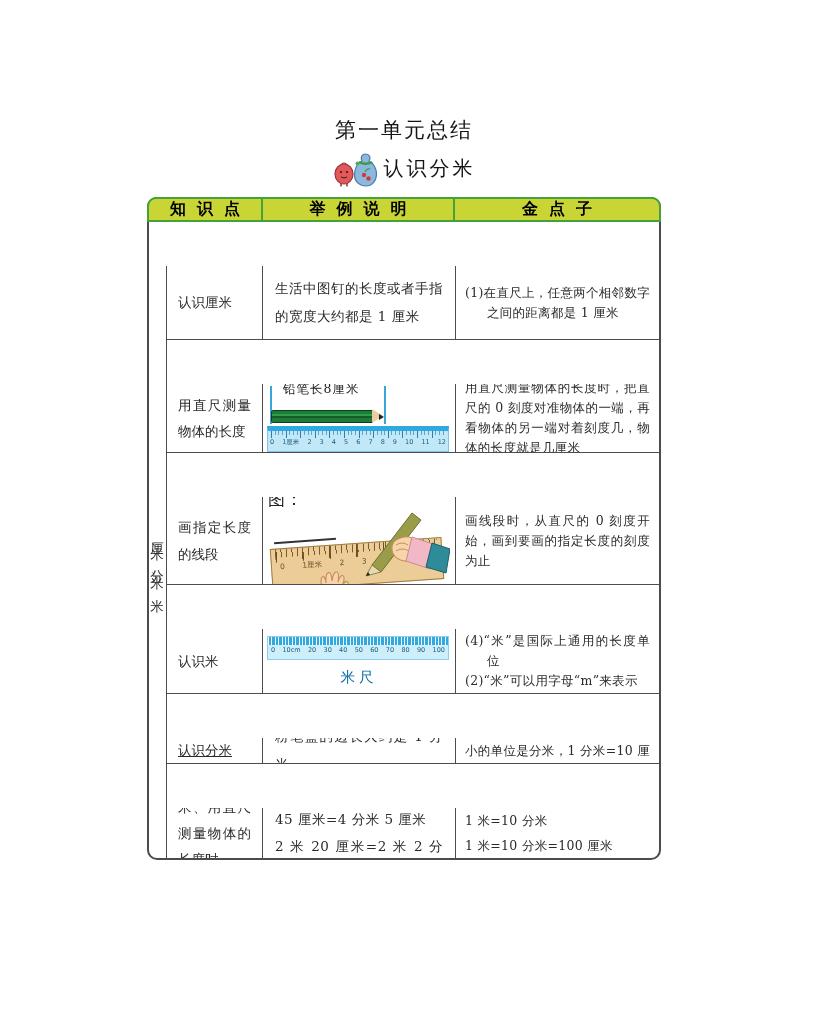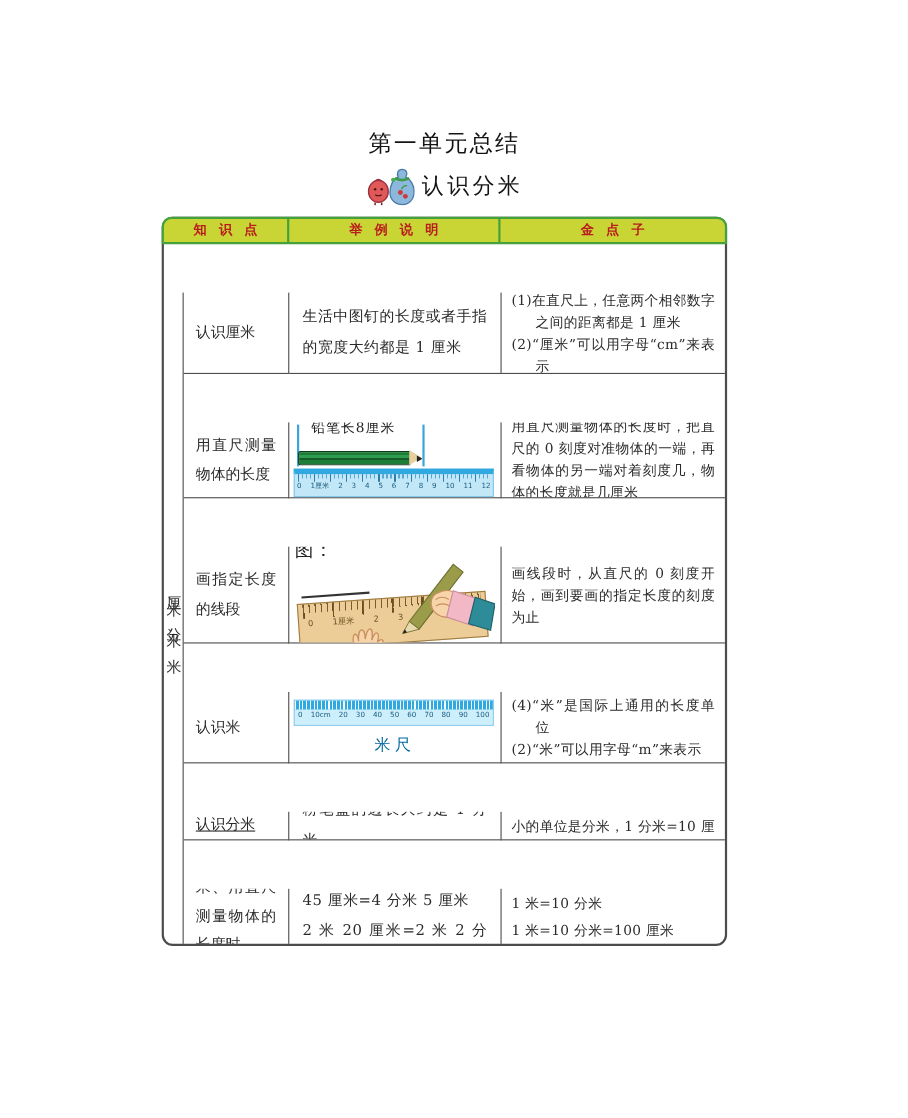--- a/index.html
+++ b/index.html
@@ -13,21 +13,21 @@
   .subtitle-row{position:absolute;top:148px;left:147px;width:514px;height:40px;
       display:flex;align-items:center;justify-content:center;gap:7px;}
   .subtitle-text{font-size:20px;letter-spacing:3px;color:#141414;}
 
   
   .table-wrap{position:absolute;left:147px;top:197px;width:514px;height:663px;
       box-sizing:border-box;border:2px solid #4c4c4c;border-radius:10px;background:#fff;}
   .header-band{position:absolute;top:-2px;left:-2px;width:514px;height:25px;box-sizing:border-box;
       background:#c9d435;border:2px solid #44a13b;border-radius:9px 9px 0 0;display:flex;z-index:3;}
   .header-cell{display:flex;align-items:center;justify-content:center;box-sizing:border-box;
-      font-size:12px;font-weight:600;color:#b91c1c;letter-spacing:11px;text-indent:11px;}
+      font-size:16px;font-weight:600;color:#000000;letter-spacing:11px;text-indent:11px;}
   .hc-1{width:114px;border-right:2px solid #44a13b;}
   .hc-2{width:192px;border-right:2px solid #44a13b;}
   .hc-3{flex:1;}
 
   .grid{position:absolute;top:23px;left:0;right:0;bottom:0;display:grid;
       grid-template-columns:18px 96px 193px 1fr;
       grid-template-rows:118px 113px 132px 109px 70px 1fr;}
   .cell{box-sizing:border-box;border-right:1px solid #4c4c4c;border-bottom:1px solid #4c4c4c;
       display:flex;flex-direction:column;justify-content:center;overflow:hidden;margin-top:44px;}
   .last-col{border-right:none;}
@@ -131,21 +131,20 @@
     <div class="grid">
 
       <div class="cell c-side">
         <div class="side-label">厘米、分米、米</div>
       </div>
 
       <div class="cell c-k" style="grid-column:2;grid-row:1;">认识厘米</div>
       <div class="cell c-ex" style="grid-column:3;grid-row:1;">生活中图钉的长度或者手指的宽度大约都是 1 厘米</div>
       <div class="cell c-tip last-col" style="grid-column:4;grid-row:1;">
         <p class="hang">(1)在直尺上，任意两个相邻数字之间的距离都是 1 厘米</p>
-        <p class="hang">(2)“厘米”可以用字母“cm”来表示</p>
       </div>
 
       <div class="cell c-k" style="grid-column:2;grid-row:2;">用直尺测量物体的长度</div>
       <div class="cell" style="grid-column:3;grid-row:2;">
         <div class="fig-pencil">
           <div class="pencil-caption">铅笔长8厘米</div>
           <div class="pencil-scene">
             <div class="guide g0"></div>
             <div class="guide g8"></div>
             <div class="pencil-graphic"></div>

